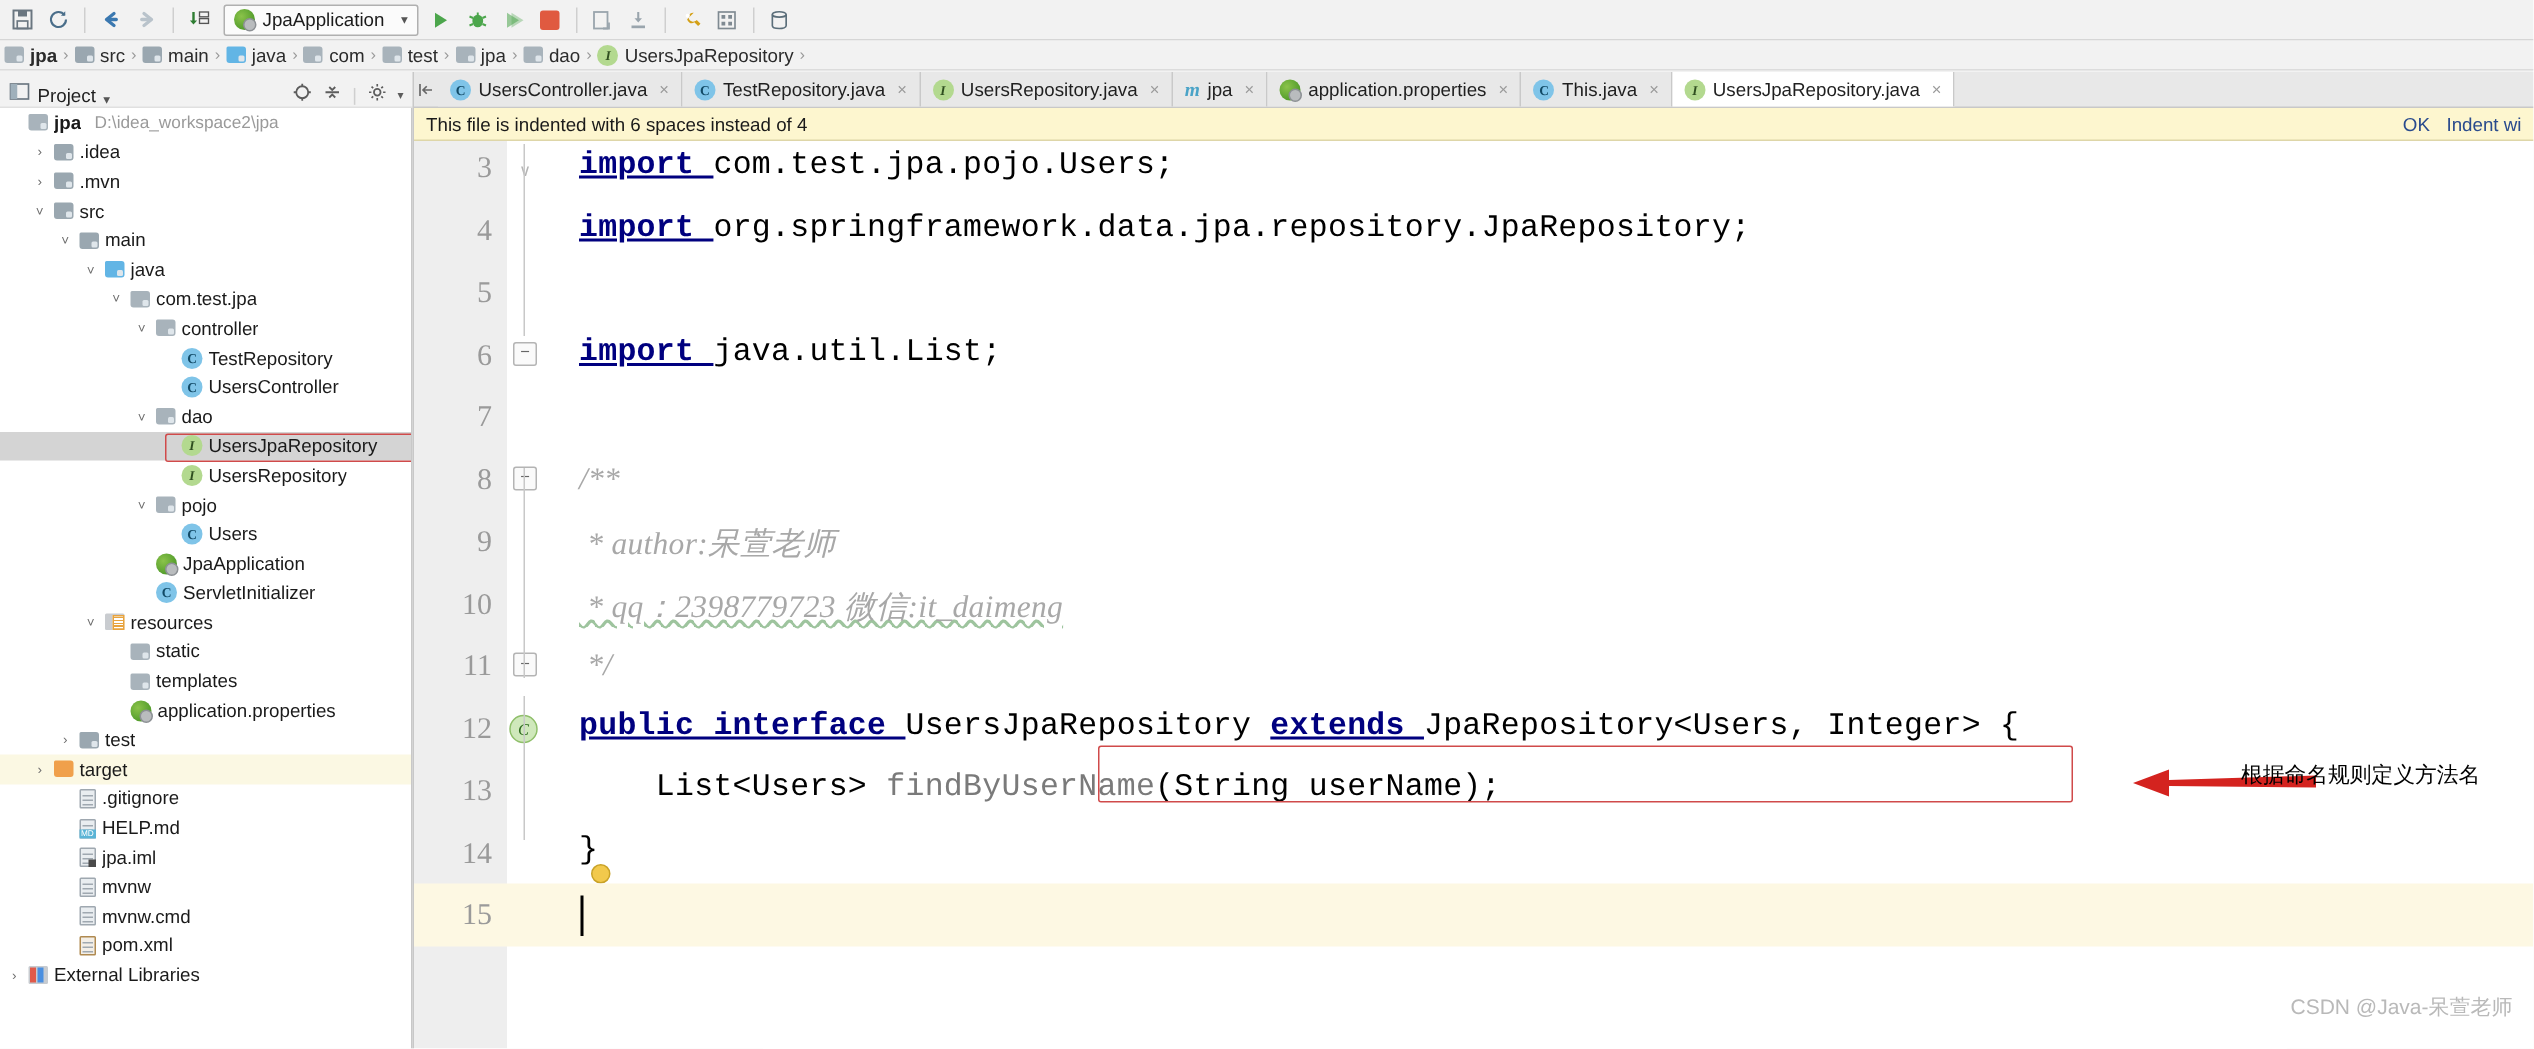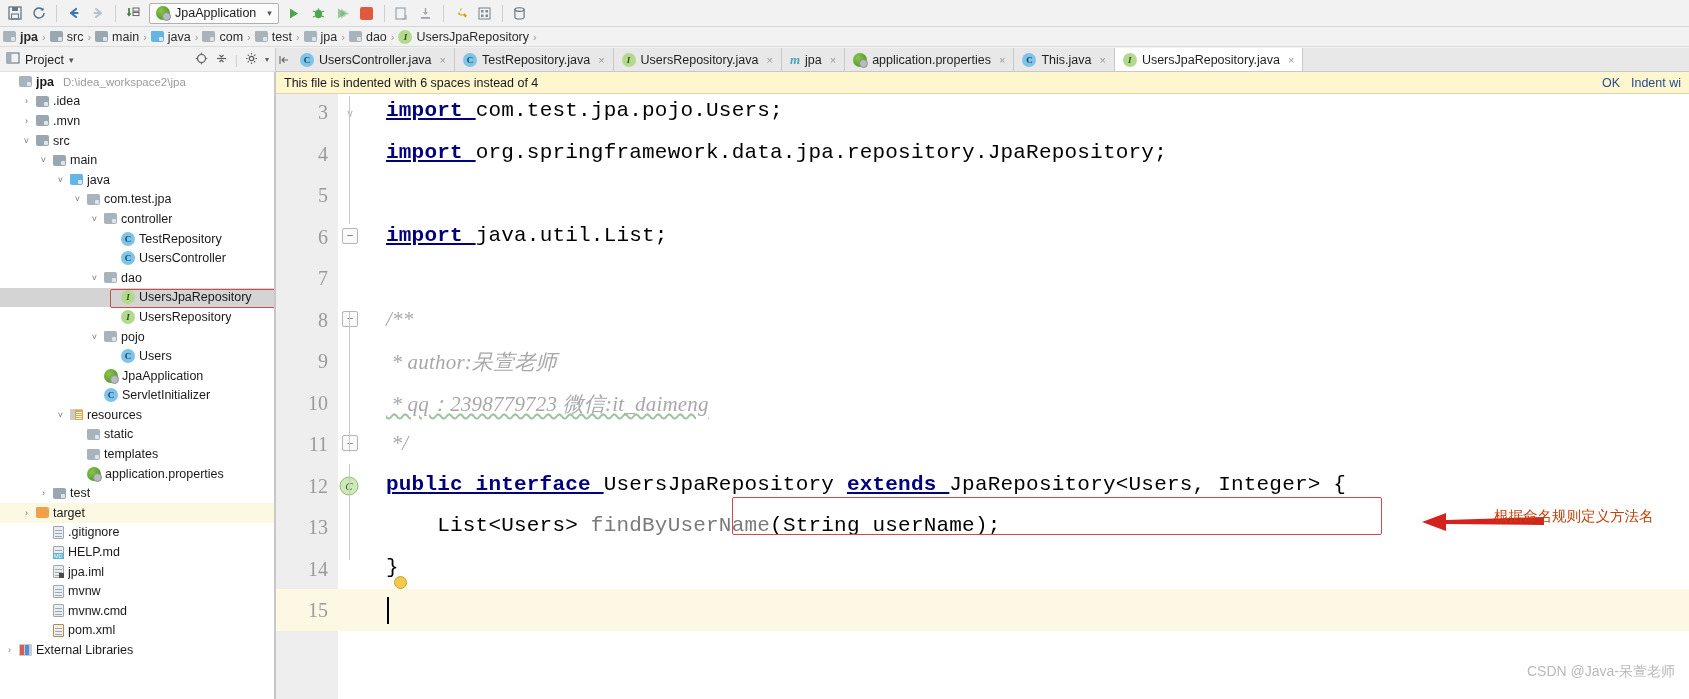--- a/index.html
+++ b/index.html
@@ -62,21 +62,21 @@
   .class-ico {
     width: 14px; height: 14px; border-radius: 50%; background: #7fc4e8;
     color: #124a66; font-size: 9px; font-weight: bold;
     display: inline-flex; align-items: center; justify-content: center;
     font-family: "Liberation Serif", serif;
   }
 
   
   .proj-header {
     position: absolute; top: 48px; left: 0; width: 275px; height: 24px;
-    background: #f2f2f2; display: flex; align-items: center; gap: 5px;
+    background: #f2f2f2; display: flex; align-items: flex-end; gap: 5px;
     padding: 0 6px; border-bottom: 1px solid #e0e0e0;
   }
   .proj-title { font-size: 12.5px; color: #1f1f1f; }
   .proj-tools { margin-left: auto; display: flex; align-items: center; gap: 7px; color: #555; font-size: 12px; }
 
   .tree {
     position: absolute; top: 72px; left: 0; width: 275px; height: 627px;
     background: #ffffff; overflow: hidden; border-right: 1px solid #c8c8c8;
   }
   .row {
@@ -215,21 +215,21 @@
     position: absolute; width: 13px; height: 13px; border-radius: 50%;
     background: #f2c94c; border: 1px solid #c9a227;
   }
   .caret-bar {
     position: absolute; width: 2px; height: 27px; background: #000;
   }
   .redbox-code {
     position: absolute; border: 1.4px solid #d04a4a; border-radius: 2px; pointer-events: none;
   }
   .annot-text {
-    position: absolute; color: #c2410c; font-size: 14.5px;
+    position: absolute; color: #000000; font-size: 14.5px;
     font-family: "Liberation Sans", sans-serif; white-space: nowrap;
   }
   .arrow-wrap { position: absolute; }
   .watermark {
     position: absolute; right: 14px; bottom: 18px;
     color: #b9b9b9; font-size: 14px; font-family: "Liberation Sans", sans-serif;
   }
   .panel-divider {
     position: absolute; left: 275px; top: 48px; width: 1px; height: 651px; background: #c8c8c8;
   }

